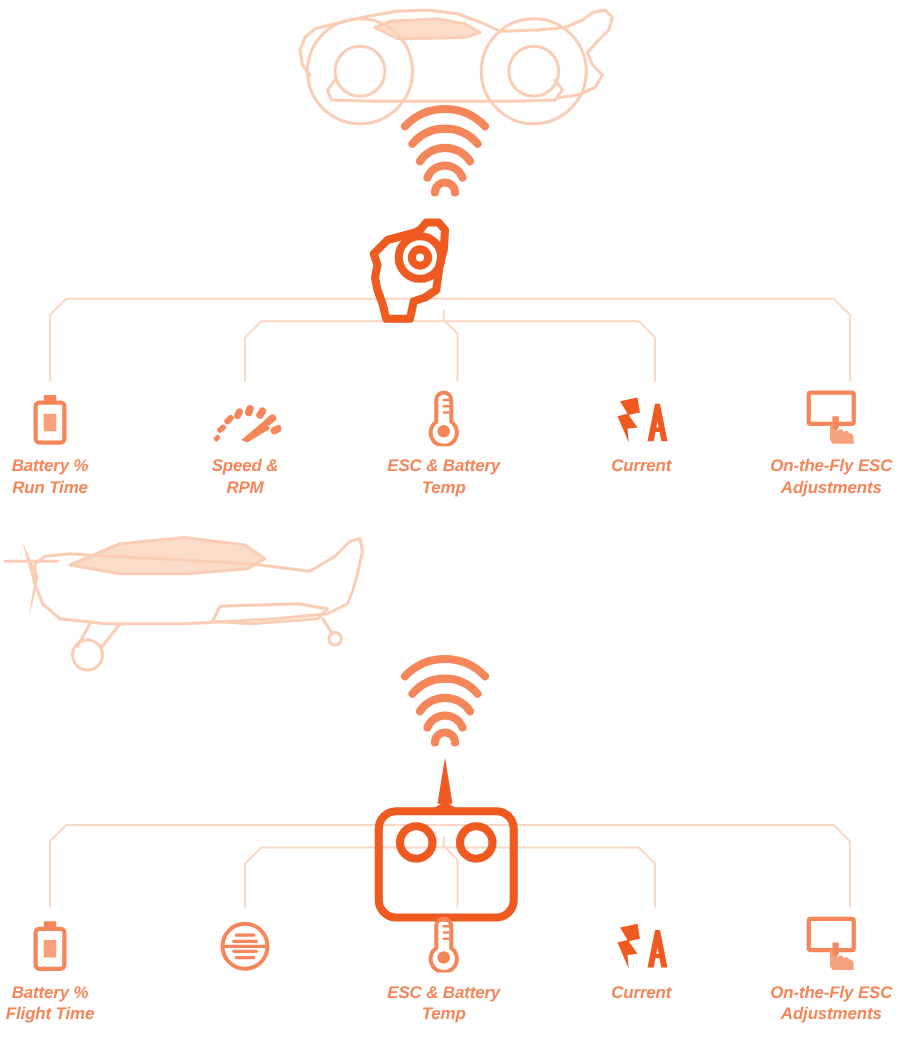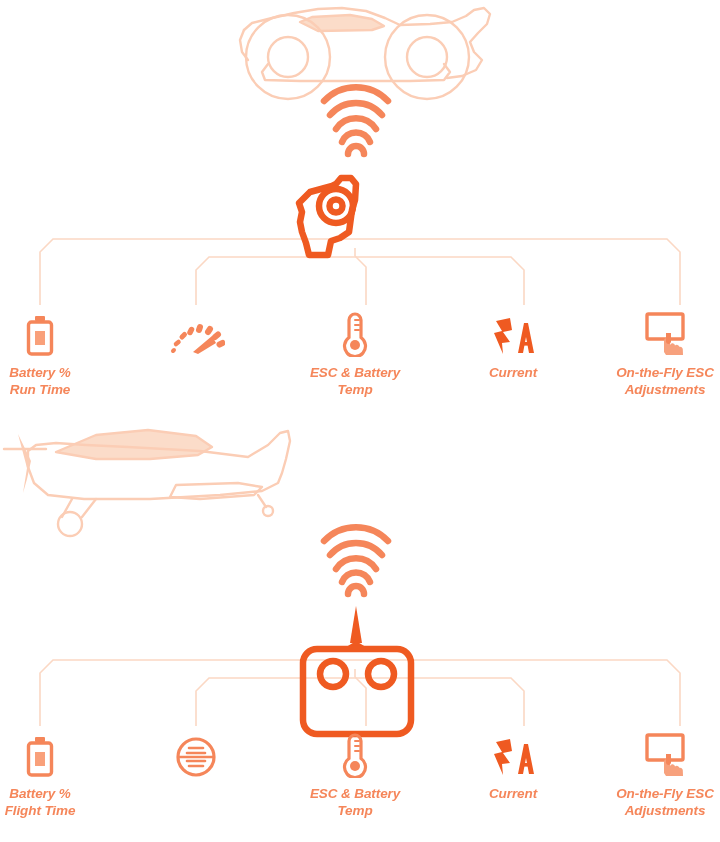--- a/index.html
+++ b/index.html
@@ -138,20 +138,22 @@
             <line x1="15" y1="16" x2="17.5" y2="13.5" stroke-width="5"></line>
             <line x1="23" y1="11.5" x2="24.5" y2="8.5" stroke-width="5.5"></line>
             <line x1="32" y1="9" x2="33" y2="6" stroke-width="6"></line>
             <line x1="41" y1="11" x2="43" y2="8" stroke-width="6"></line>
             <line x1="48" y1="16" x2="51" y2="13.5" stroke-width="6"></line>
             <line x1="52.5" y1="23.5" x2="55.5" y2="22" stroke-width="6"></line>
           </g>
           <path d="M26 31 L45 15 L49 22 L31 33 Z" fill="#f5865a"></path>
         </svg>
       </div>
+      <div class="leaf-label">Speed &amp;
+RPM</div>
     </div>
 
     <div class="leaf" style="left:280px;">
       <div class="leaf-icon">
         <svg width="26" height="46" viewBox="0 0 26 46">
           <path d="M13 3 a6 6 0 0 1 6 6 v17.5 a10.5 10.5 0 1 1 -12 0 V9 a6 6 0 0 1 6 -6 z" fill="none" stroke="#f5865a" stroke-width="3.2"></path>
           <circle cx="13" cy="34" r="5" fill="#f5865a"></circle>
           <g stroke="#f5865a" stroke-width="2" stroke-linecap="round">
             <line x1="13" y1="9" x2="17" y2="9"></line>
             <line x1="13" y1="14" x2="17" y2="14"></line>

